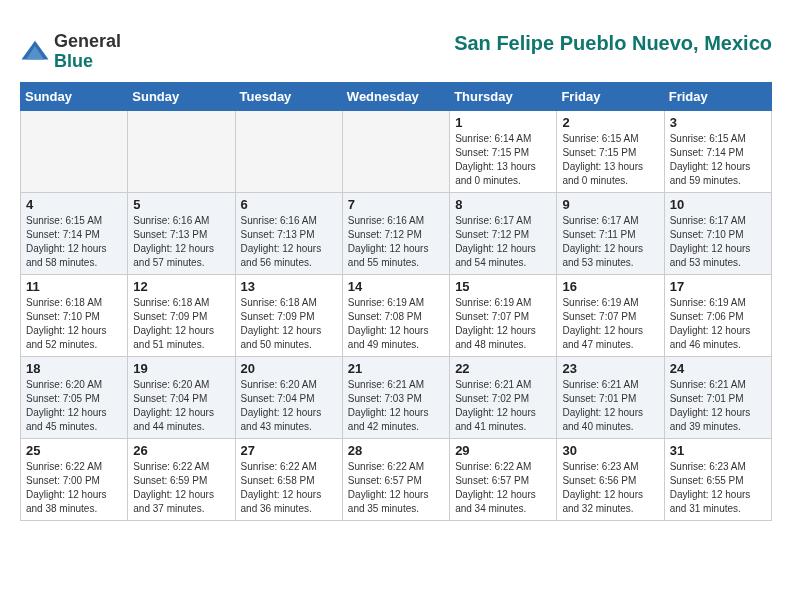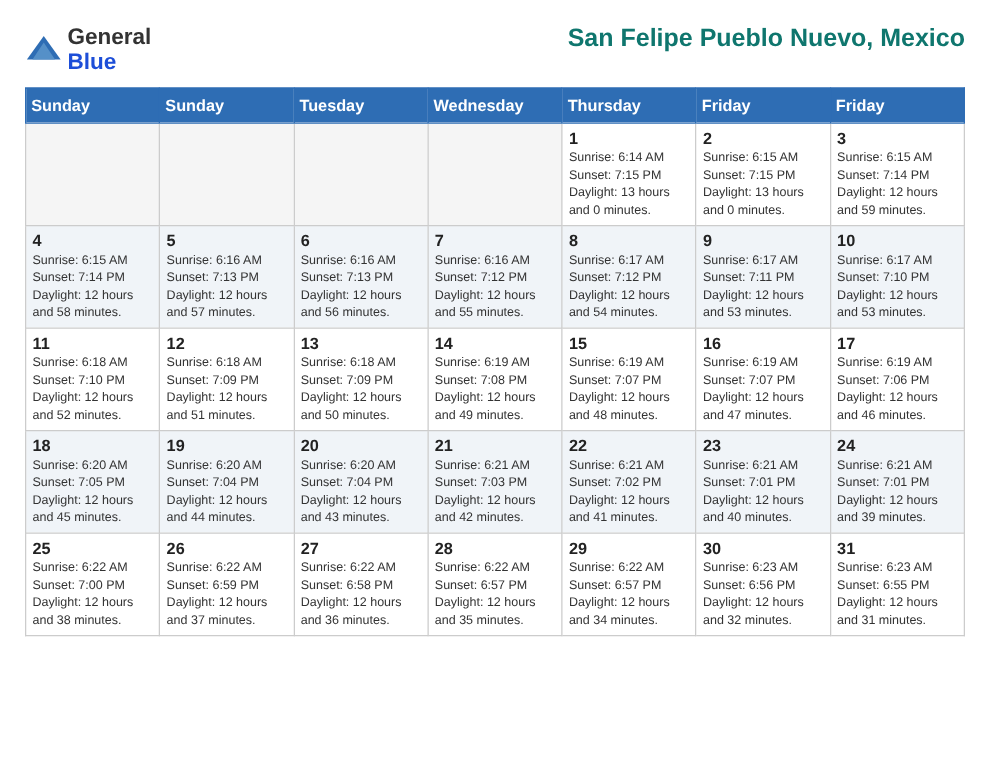--- a/index.html
+++ b/index.html
@@ -8,40 +8,41 @@
       background: #fff;
       width: 792px;
       min-height: 612px;
       padding: 20px;
     }
     .header {
       display: flex;
       justify-content: space-between;
       align-items: flex-start;
       margin-bottom: 10px;
+      margin-top: 12px;
     }
     .logo {
       display: flex;
       align-items: center;
       gap: 4px;
     }
     .logo-text {
       display: flex;
       flex-direction: column;
       line-height: 1.1;
     }
     .logo-general {
       font-size: 18px;
       font-weight: bold;
       color: #333;
     }
     .logo-blue {
       font-size: 18px;
       font-weight: bold;
-      color: #1d4ed8;
+      color: #0f766e;
     }
     .logo-icon {
       width: 30px;
       height: 30px;
     }
     .title-block {
       text-align: right;
     }
     .month-year {
       font-size: 36px;

